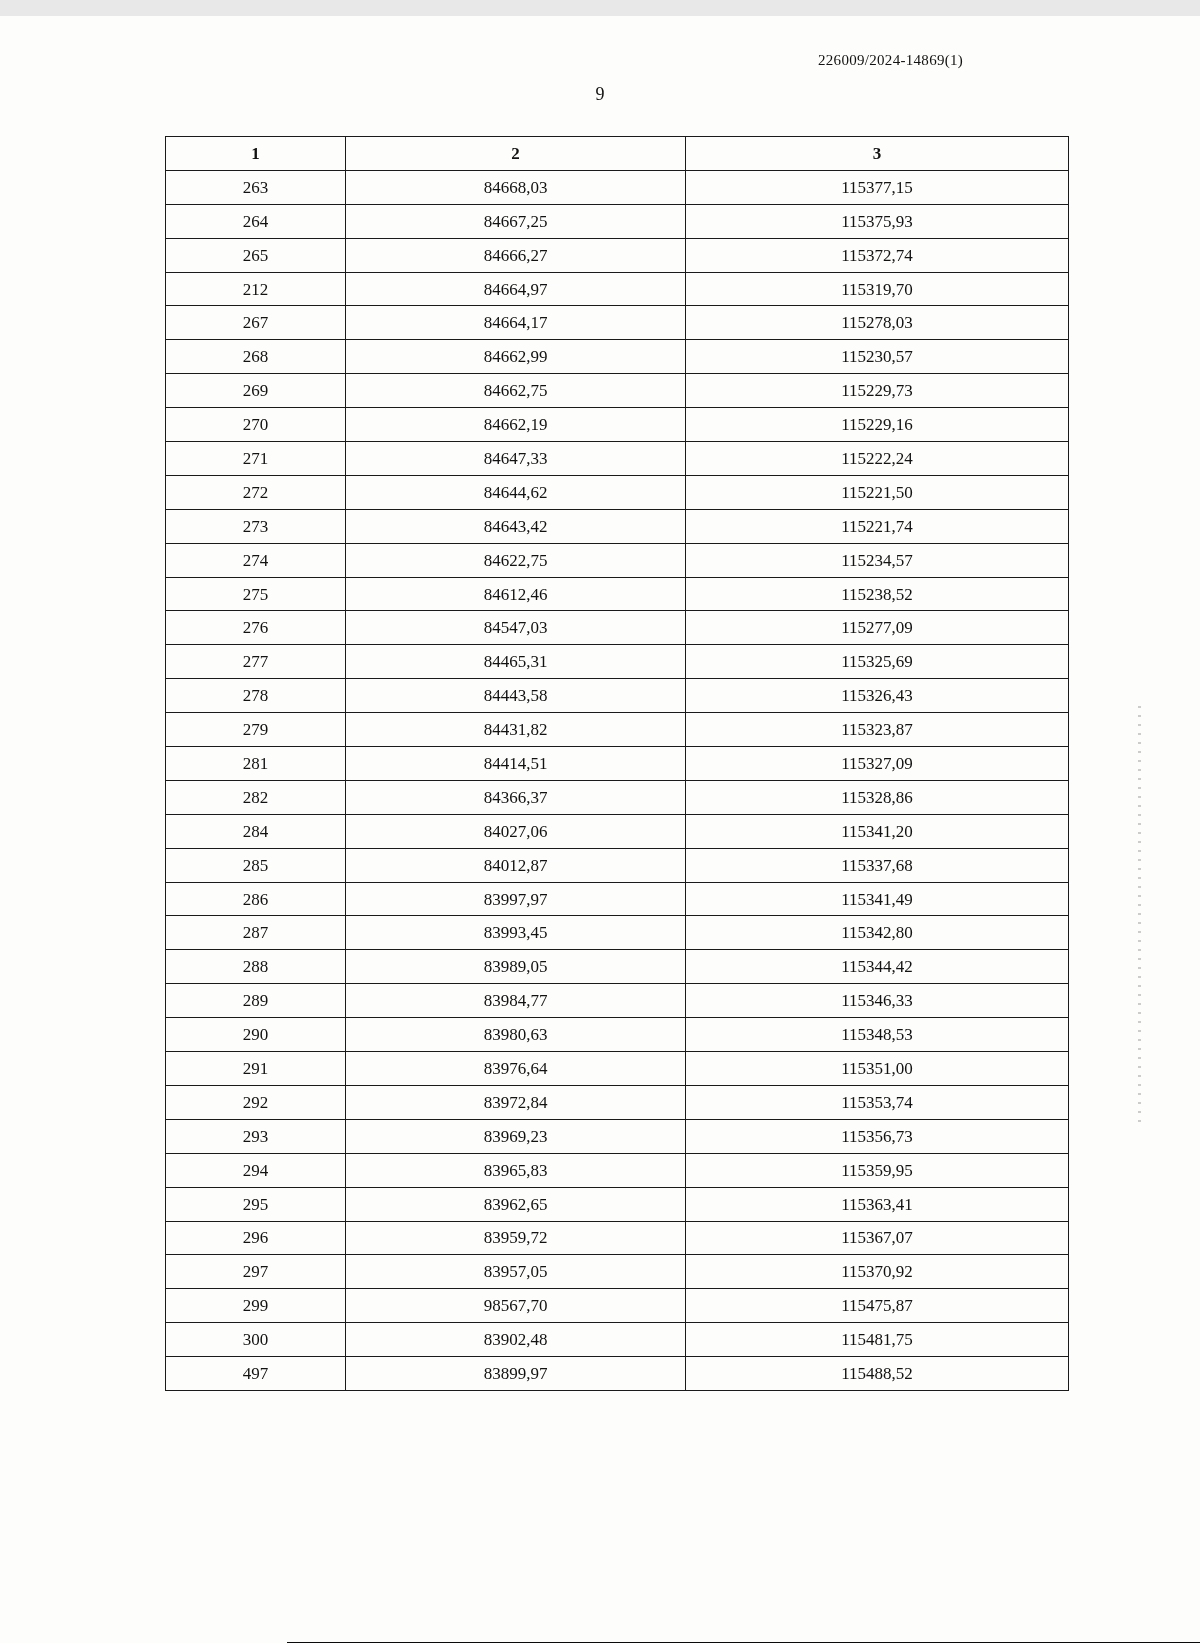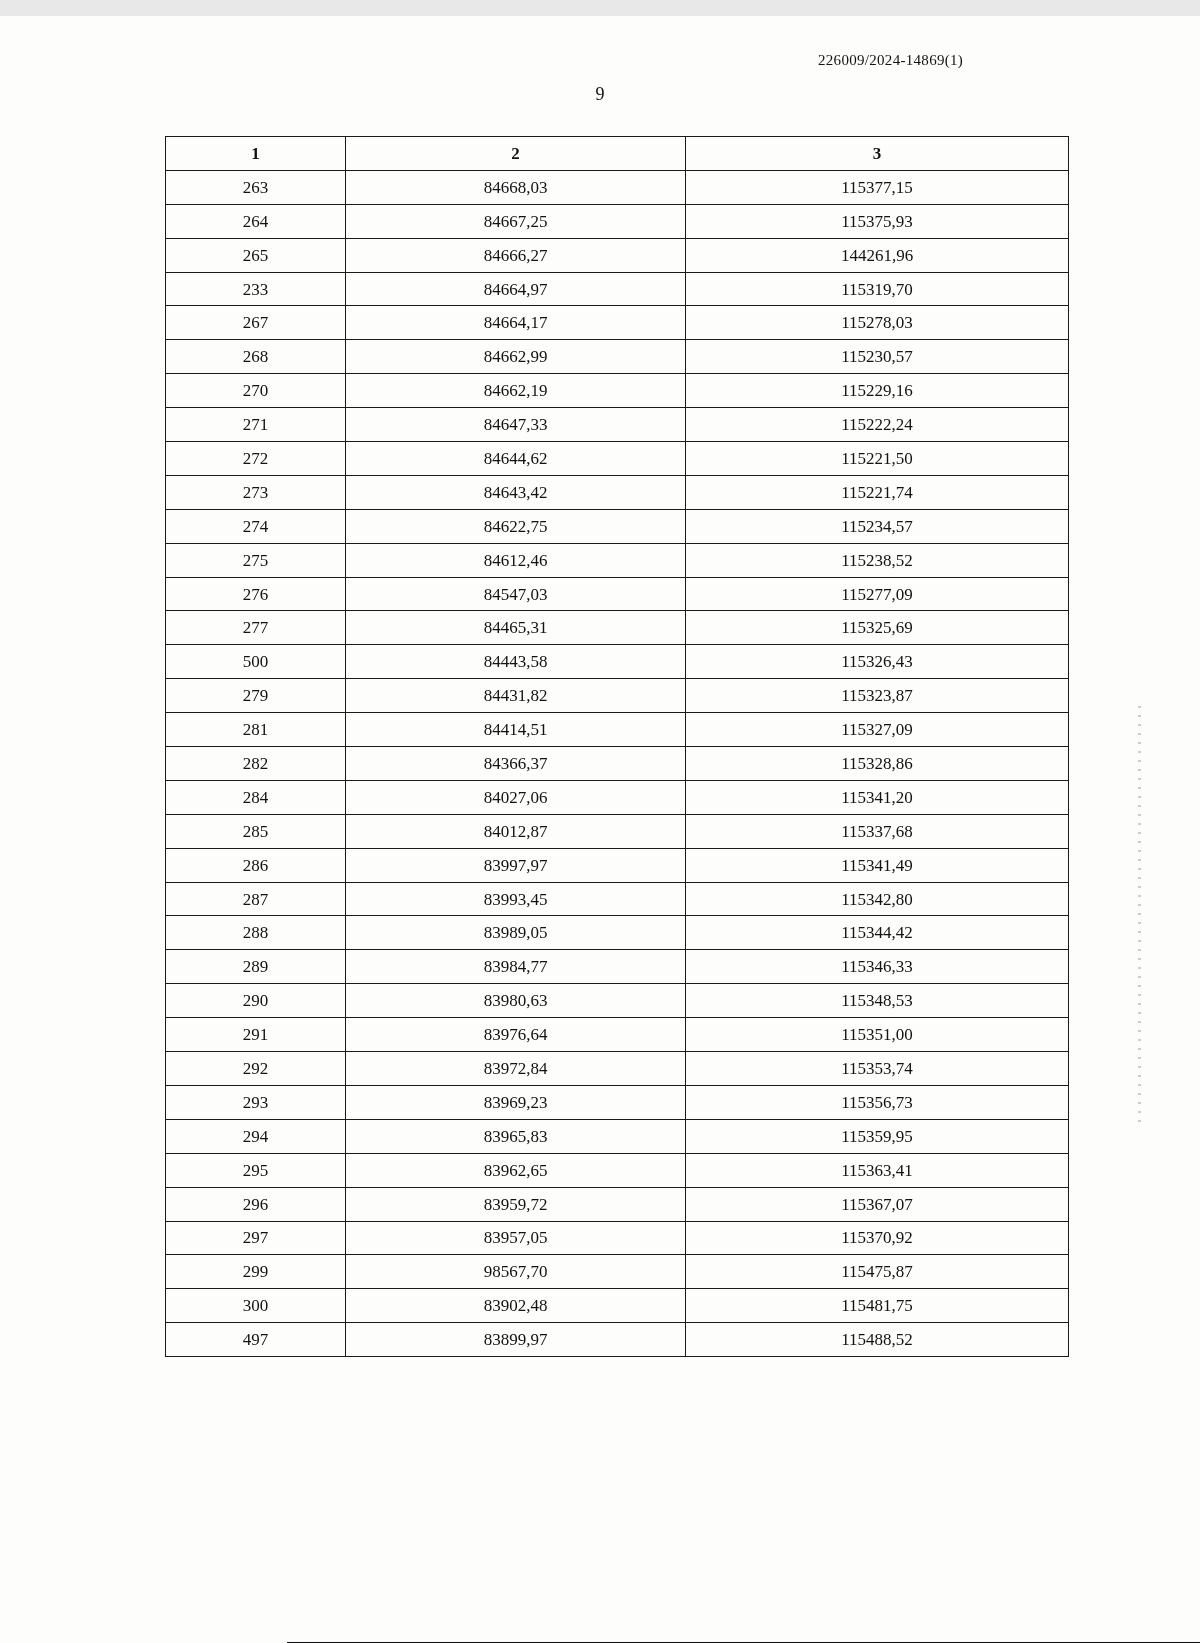--- a/index.html
+++ b/index.html
@@ -106,38 +106,43 @@
           <td class="col3">115377,15</td>
         </tr>
         <tr>
           <td class="col1">264</td>
           <td class="col2">84667,25</td>
           <td class="col3">115375,93</td>
         </tr>
         <tr>
           <td class="col1">265</td>
           <td class="col2">84666,27</td>
-          <td class="col3">144261,96</td>
-        </tr>
-        <tr>
-          <td class="col1">233</td>
+          <td class="col3">115372,74</td>
+        </tr>
+        <tr>
+          <td class="col1">212</td>
           <td class="col2">84664,97</td>
           <td class="col3">115319,70</td>
         </tr>
         <tr>
           <td class="col1">267</td>
           <td class="col2">84664,17</td>
           <td class="col3">115278,03</td>
         </tr>
         <tr>
           <td class="col1">268</td>
           <td class="col2">84662,99</td>
           <td class="col3">115230,57</td>
         </tr>
         <tr>
+          <td class="col1">269</td>
+          <td class="col2">84662,75</td>
+          <td class="col3">115229,73</td>
+        </tr>
+        <tr>
           <td class="col1">270</td>
           <td class="col2">84662,19</td>
           <td class="col3">115229,16</td>
         </tr>
         <tr>
           <td class="col1">271</td>
           <td class="col2">84647,33</td>
           <td class="col3">115222,24</td>
         </tr>
         <tr>
@@ -164,21 +169,21 @@
           <td class="col1">276</td>
           <td class="col2">84547,03</td>
           <td class="col3">115277,09</td>
         </tr>
         <tr>
           <td class="col1">277</td>
           <td class="col2">84465,31</td>
           <td class="col3">115325,69</td>
         </tr>
         <tr>
-          <td class="col1">500</td>
+          <td class="col1">278</td>
           <td class="col2">84443,58</td>
           <td class="col3">115326,43</td>
         </tr>
         <tr>
           <td class="col1">279</td>
           <td class="col2">84431,82</td>
           <td class="col3">115323,87</td>
         </tr>
         <tr>
           <td class="col1">281</td>

